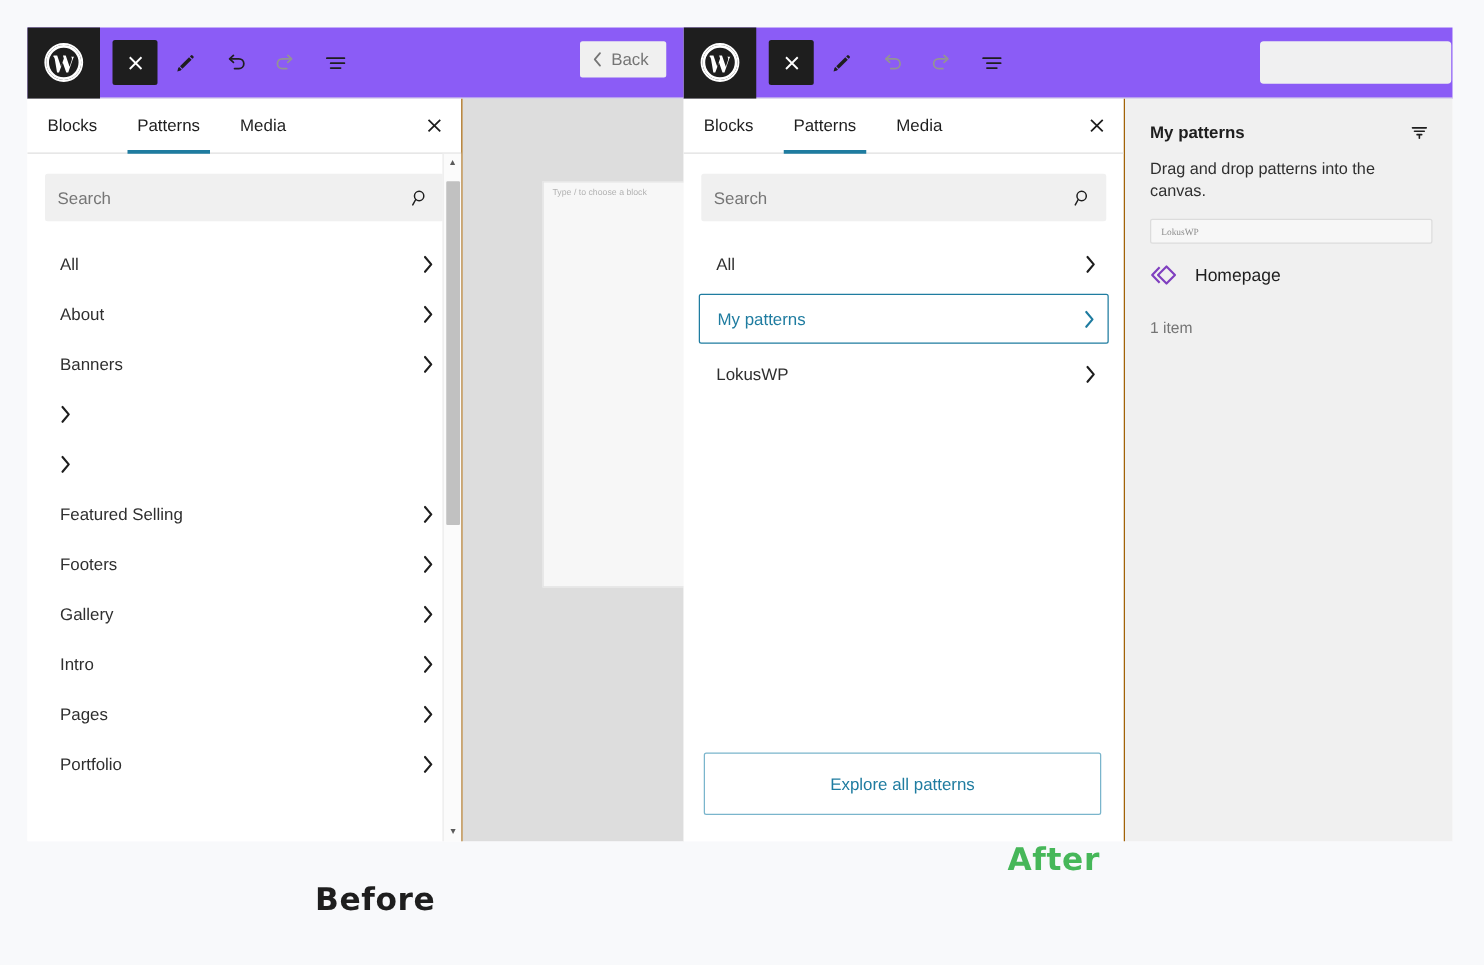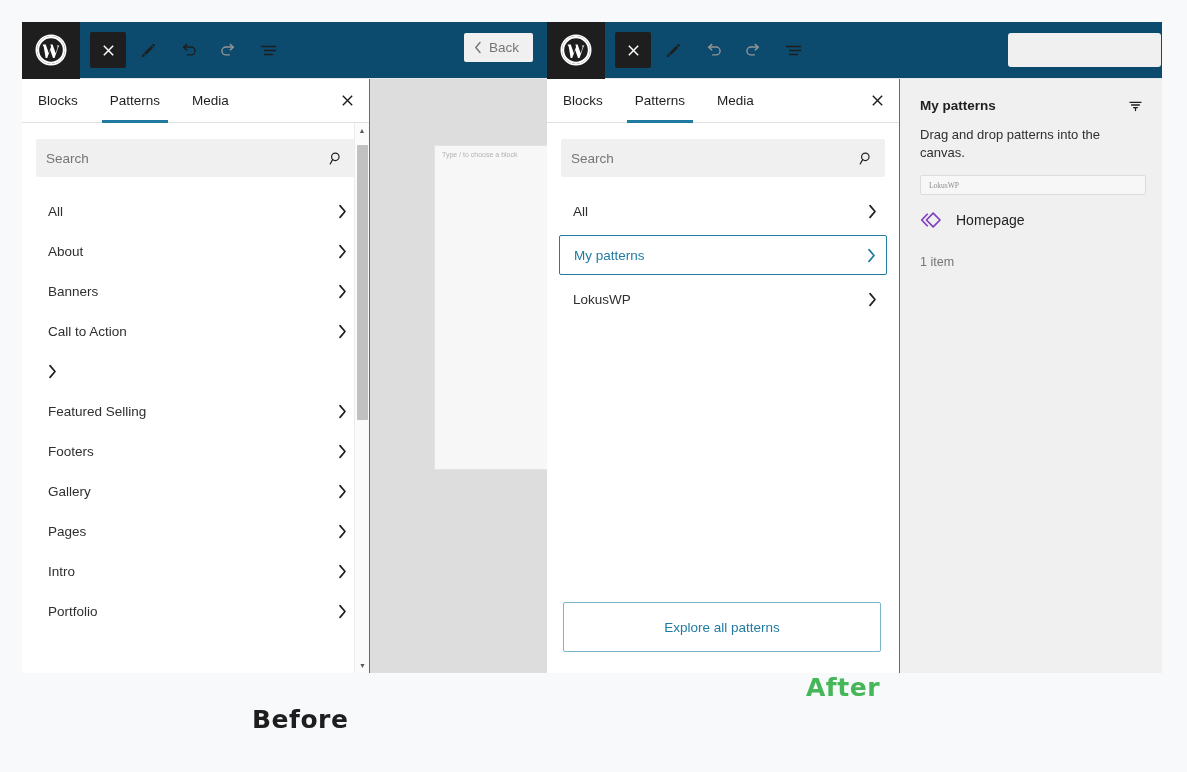--- a/index.html
+++ b/index.html
@@ -11,21 +11,21 @@
     overflow:hidden;
     position:relative;
   }
   .stage{position:absolute;inset:0;}
 
   
   .editor{position:absolute;background:#ffffff;}
 
   .topbar{
     position:absolute;left:0;top:0;height:57px;
-    background:#0c4a6e;display:flex;align-items:center;
+    background:#8b5cf6;display:flex;align-items:center;
     border-bottom:1px solid #e6e6e6;box-sizing:border-box;
   }
   .wp-logo{
     width:58px;height:57px;background:#1e1e1e;
     display:flex;align-items:center;justify-content:center;flex:0 0 auto;
   }
   .wp-logo svg{display:block;}
   .tb-icons{display:flex;align-items:center;gap:4px;padding-left:10px;}
   .tb-btn{
     width:36px;height:36px;display:flex;align-items:center;justify-content:center;
@@ -270,21 +270,20 @@
           </div>
           <div class="cat">
             <span class="label">Banners</span>
             <span class="chev">
               <svg width="9" height="15" viewBox="0 0 9 15" fill="none" stroke="currentColor" stroke-width="1.7" stroke-linecap="round" stroke-linejoin="round">
                 <path d="M2 1.6L7 7.5 2 13.4"></path>
               </svg>
             </span>
           </div>
           <div class="cat">
-            <span class="label">Call to Action</span>
             <span class="chev">
               <svg width="9" height="15" viewBox="0 0 9 15" fill="none" stroke="currentColor" stroke-width="1.7" stroke-linecap="round" stroke-linejoin="round">
                 <path d="M2 1.6L7 7.5 2 13.4"></path>
               </svg>
             </span>
           </div>
           <div class="cat">
             <span class="chev">
               <svg width="9" height="15" viewBox="0 0 9 15" fill="none" stroke="currentColor" stroke-width="1.7" stroke-linecap="round" stroke-linejoin="round">
                 <path d="M2 1.6L7 7.5 2 13.4"></path>
@@ -309,29 +308,29 @@
           </div>
           <div class="cat">
             <span class="label">Gallery</span>
             <span class="chev">
               <svg width="9" height="15" viewBox="0 0 9 15" fill="none" stroke="currentColor" stroke-width="1.7" stroke-linecap="round" stroke-linejoin="round">
                 <path d="M2 1.6L7 7.5 2 13.4"></path>
               </svg>
             </span>
           </div>
           <div class="cat">
+            <span class="label">Intro</span>
+            <span class="chev">
+              <svg width="9" height="15" viewBox="0 0 9 15" fill="none" stroke="currentColor" stroke-width="1.7" stroke-linecap="round" stroke-linejoin="round">
+                <path d="M2 1.6L7 7.5 2 13.4"></path>
+              </svg>
+            </span>
+          </div>
+          <div class="cat">
             <span class="label">Pages</span>
-            <span class="chev">
-              <svg width="9" height="15" viewBox="0 0 9 15" fill="none" stroke="currentColor" stroke-width="1.7" stroke-linecap="round" stroke-linejoin="round">
-                <path d="M2 1.6L7 7.5 2 13.4"></path>
-              </svg>
-            </span>
-          </div>
-          <div class="cat">
-            <span class="label">Intro</span>
             <span class="chev">
               <svg width="9" height="15" viewBox="0 0 9 15" fill="none" stroke="currentColor" stroke-width="1.7" stroke-linecap="round" stroke-linejoin="round">
                 <path d="M2 1.6L7 7.5 2 13.4"></path>
               </svg>
             </span>
           </div>
           <div class="cat">
             <span class="label">Portfolio</span>
             <span class="chev">
               <svg width="9" height="15" viewBox="0 0 9 15" fill="none" stroke="currentColor" stroke-width="1.7" stroke-linecap="round" stroke-linejoin="round">

